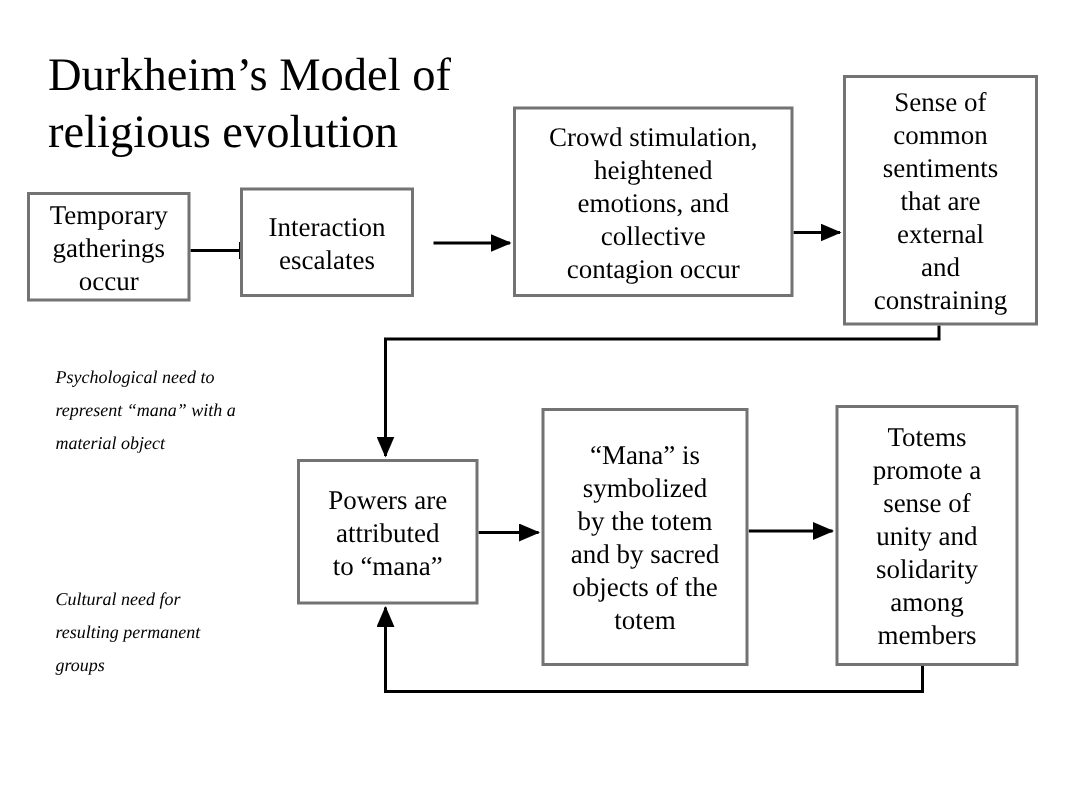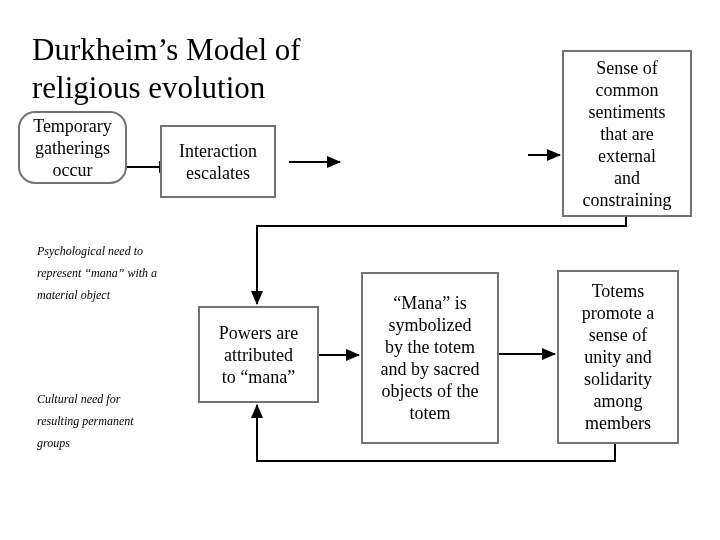--- a/index.html
+++ b/index.html
@@ -28,21 +28,21 @@
     border: 2px solid #737373;
     background: #ffffff;
     display: flex;
     align-items: center;
     justify-content: center;
     text-align: center;
     font-size: 18px;
     line-height: 22px;
     white-space: pre-line;
   }
-  .box-temporary   { left: 18px;  top: 111px; width: 109px; height: 73px; border-radius: 17px; }
+  .box-temporary   { left: 18px;  top: 128px; width: 109px; height: 73px; }
   .box-interaction { left: 160px; top: 125px; width: 116px; height: 73px; }
   .box-crowd       { left: 342px; top: 71px;  width: 187px; height: 127px; }
   .box-sense       { left: 562px; top: 50px;  width: 130px; height: 167px; }
   .box-powers      { left: 198px; top: 306px; width: 121px; height: 97px; }
   .box-mana        { left: 361px; top: 272px; width: 138px; height: 172px; }
   .box-totems      { left: 557px; top: 270px; width: 122px; height: 174px; }
   .note {
     position: absolute;
     left: 37px;
     font-style: italic;
@@ -88,20 +88,25 @@
     <path d="M615,443 L615,461 L257,461 L257,405" marker-end="url(#ah)"></path>
   </svg>
 
   <div class="box box-temporary">Temporary
 gatherings
 occur</div>
 
   <div class="box box-interaction">Interaction
 escalates</div>
 
+  <div class="box box-crowd">Crowd stimulation,
+heightened
+emotions, and
+collective
+contagion occur</div>
 
   <div class="box box-sense">Sense of
 common
 sentiments
 that are
 external
 and
 constraining</div>
 
   <div class="box box-mana">“Mana” is

